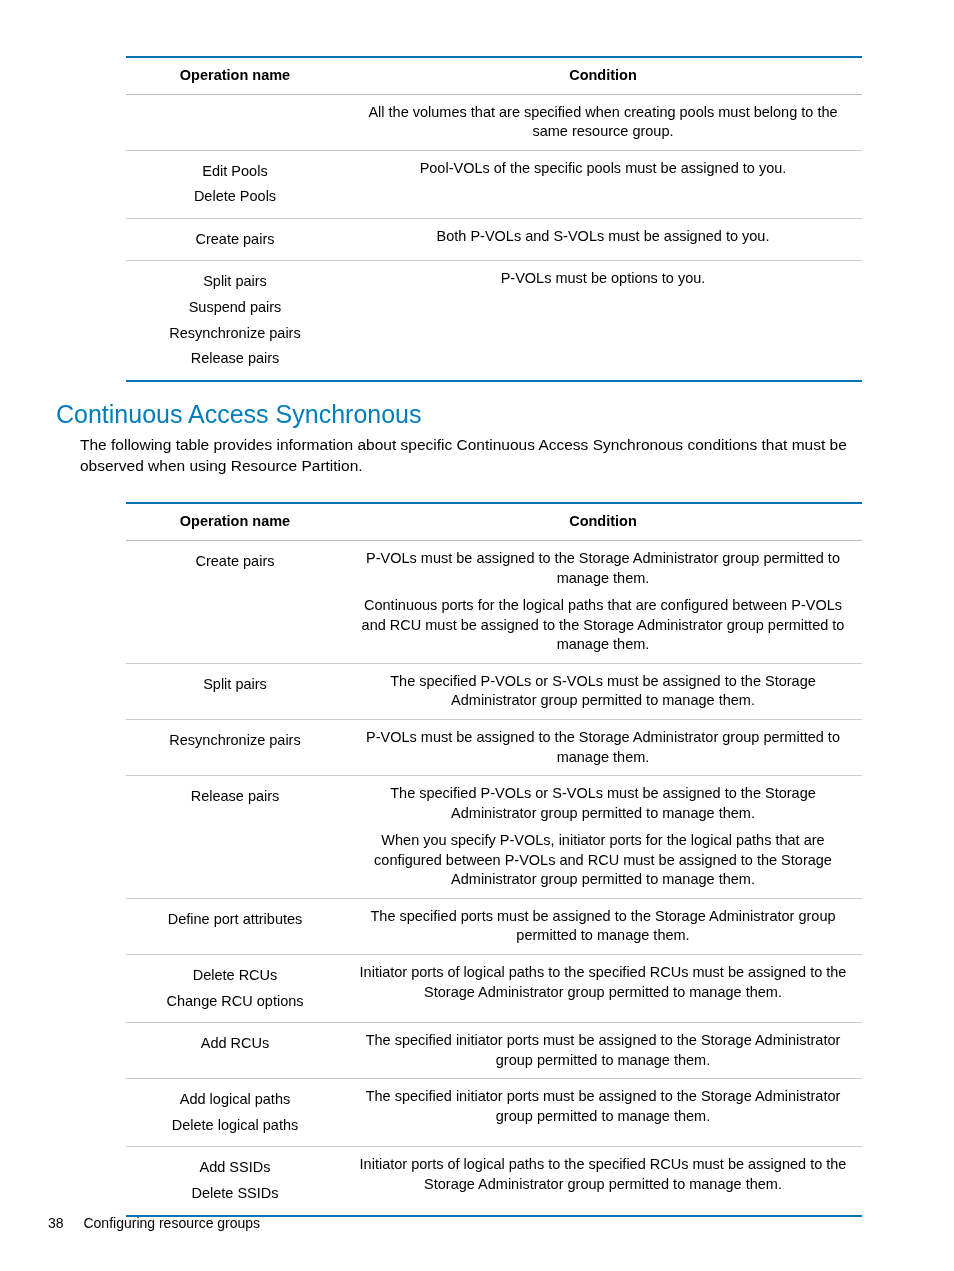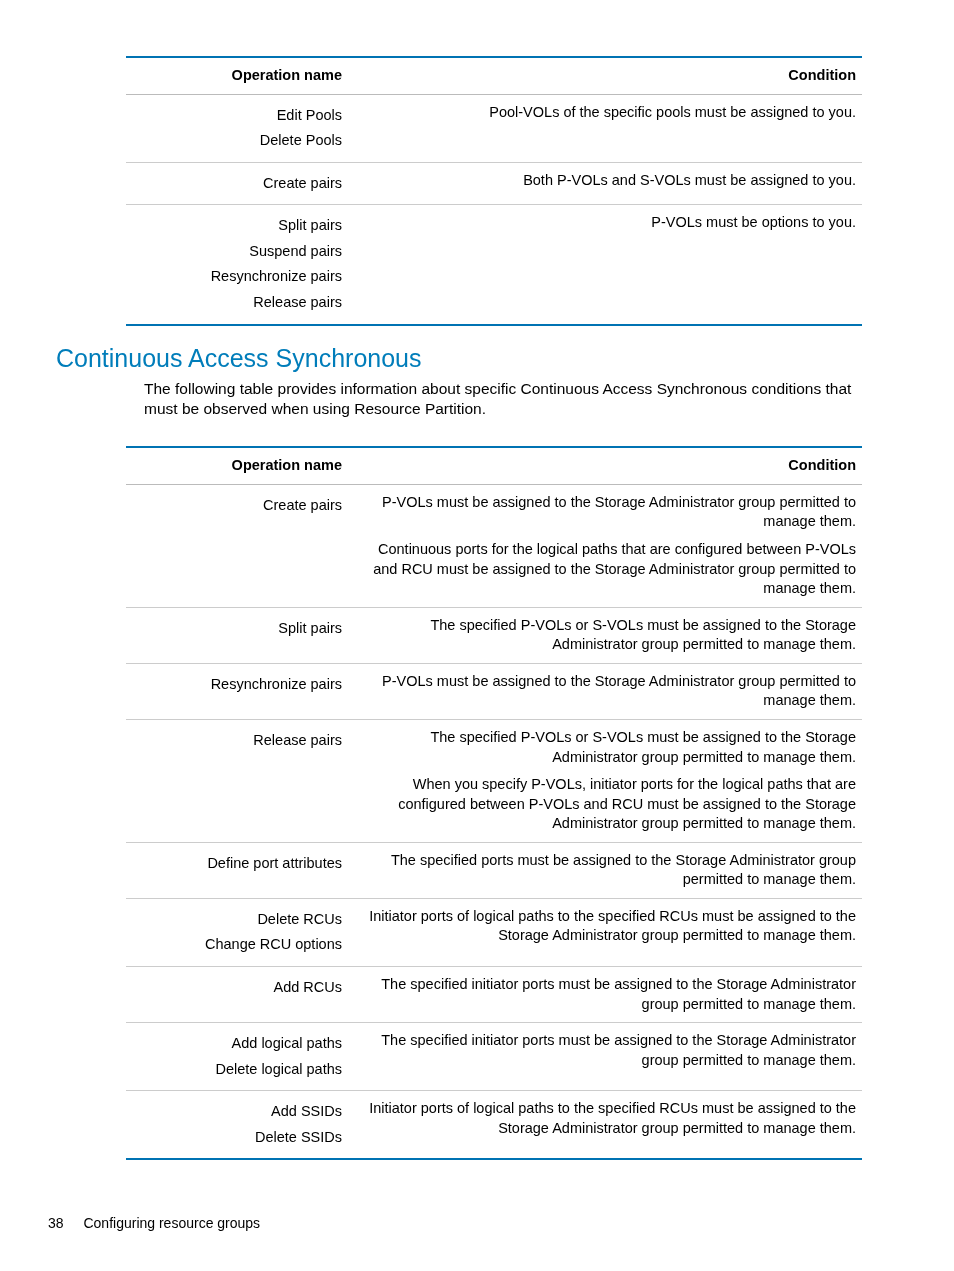--- a/index.html
+++ b/index.html
@@ -6,40 +6,40 @@
     body {
       font-family: Arial, Helvetica, sans-serif;
       font-size: 14px;
       color: #000;
       background: #fff;
       width: 954px;
       min-height: 1271px;
       position: relative;
       padding: 56px 88px 40px 48px;
     }
-    .indent { margin-left: 96px; }
+    .indent { margin-left: 32px; }
     h2.section {
       color: #007dba;
       font-weight: normal;
       font-size: 25px;
       margin: 18px 0 6px 8px;
     }
     p.intro {
       font-size: 15.5px;
       line-height: 1.35;
       margin-bottom: 26px;
     }
     table {
       border-collapse: collapse;
       width: 736px;
       border-top: 2px solid #0073b3;
       border-bottom: 2px solid #0073b3;
     }
     th, td {
-      text-align: right;
+      text-align: center;
       vertical-align: top;
       padding: 8px 6px 8px 2px;
       font-size: 14.5px;
       line-height: 1.35;
     }
     th {
       font-weight: bold;
       border-bottom: 1px solid #bbb;
     }
     td { border-top: 1px solid #ccc; }
@@ -63,20 +63,28 @@
 <div class="table-wrap">
   <table>
     <thead>
       <tr>
         <th class="op-col">Operation name</th>
         <th>Condition</th>
       </tr>
     </thead>
     <tbody>
         <tr>
+          <td class="op-col no-top-border">
+            <span class="op-item"></span>
+          </td>
+          <td class="no-top-border">
+            <span class="cond-para">All the volumes that are specified when creating pools must belong to the same resource group.</span>
+          </td>
+        </tr>
+        <tr>
           <td class="op-col">
             <span class="op-item">Edit Pools</span>
             <span class="op-item">Delete Pools</span>
           </td>
           <td>
             <span class="cond-para">Pool-VOLs of the specific pools must be assigned to you.</span>
           </td>
         </tr>
         <tr>
           <td class="op-col">

